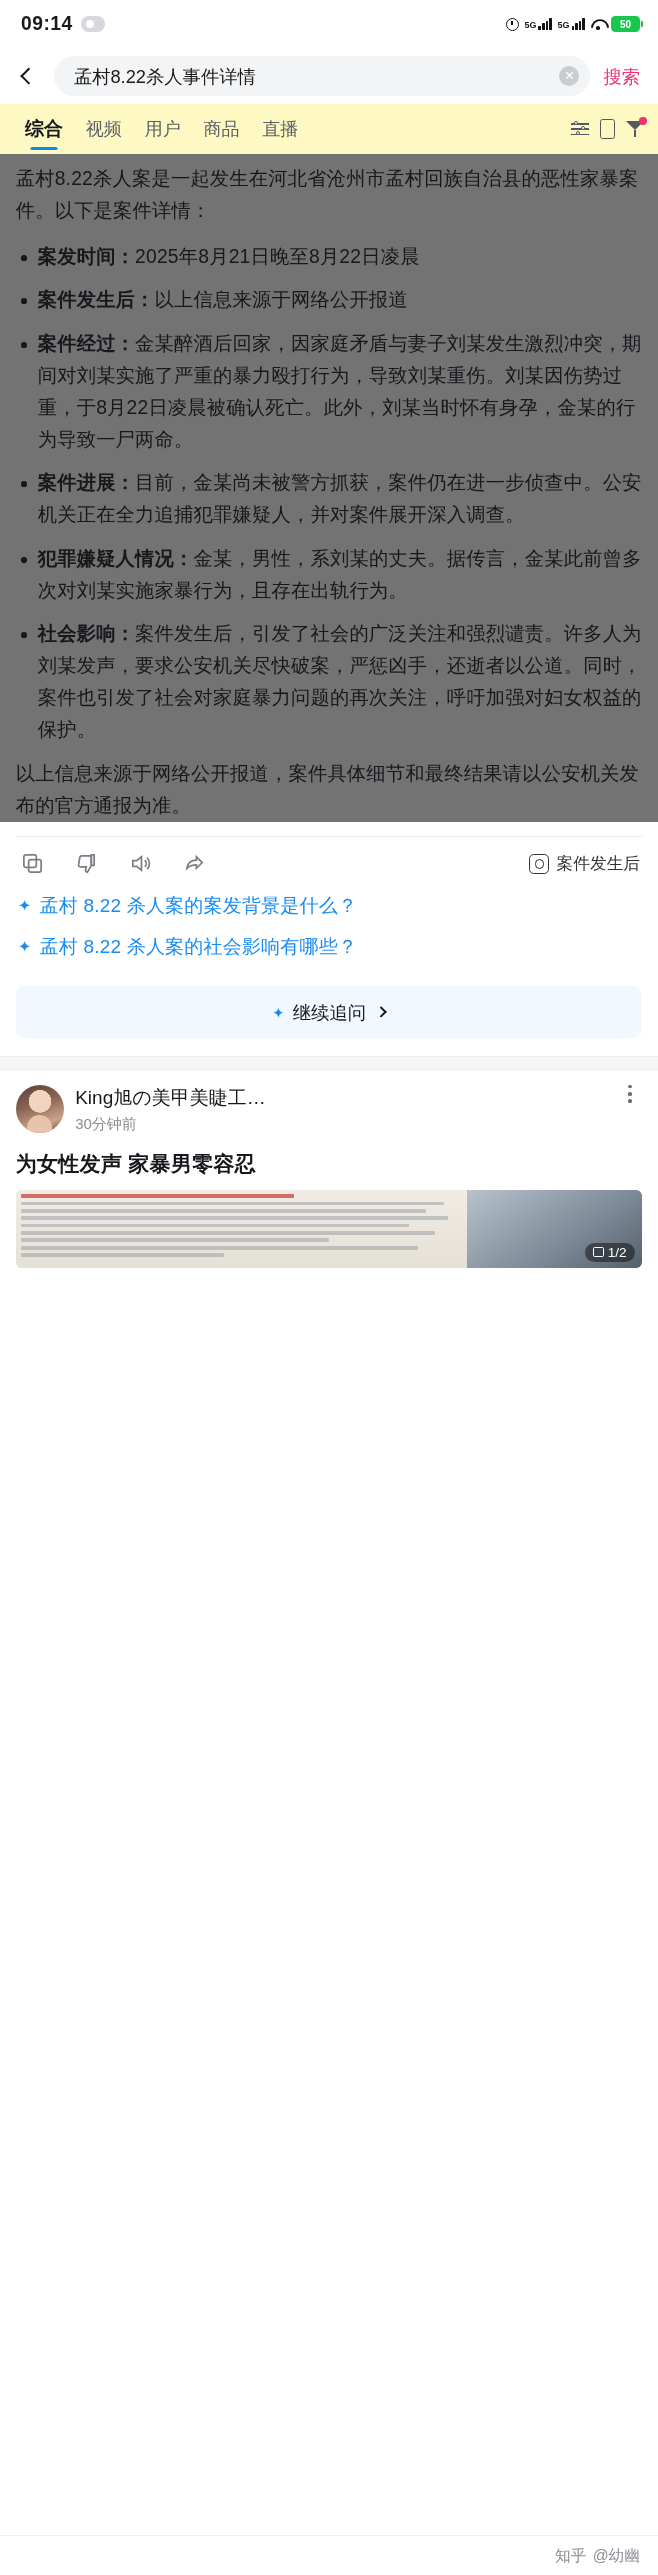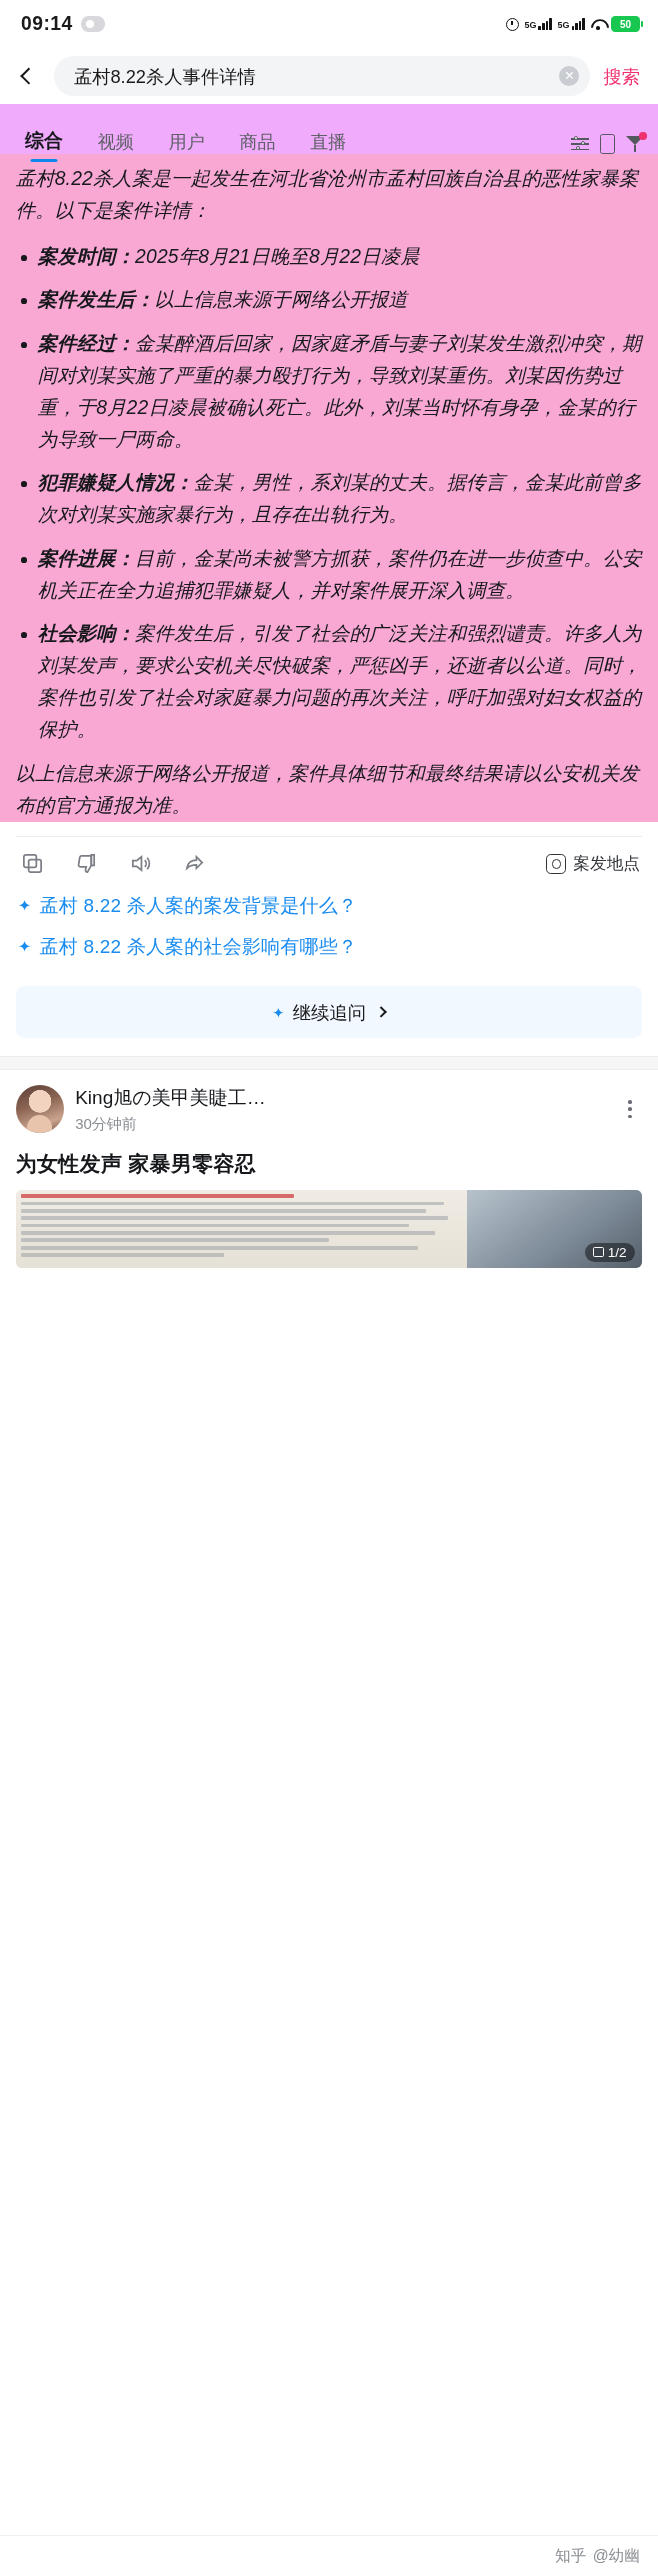--- a/index.html
+++ b/index.html
@@ -185,24 +185,24 @@
     flex: 0 0 auto;
     font-size: 18.3px;
     color: #f0316e;
     padding-left: 5.2px;
   }
 
   
   .tabrow {
     height: 50px;
     display: flex;
-    align-items: flex-end;
+    align-items: center;
     padding: 0 13.6px 0 15.7px;
-    gap: 16px;
-    background: #f0abfc;
+    gap: 4px;
+    background: #fef9c3;
   }
   .tab {
     font-size: 18px;
     color: #5e6066;
     padding: 0 9.4px;
     position: relative;
     white-space: nowrap;
   }
   .tab.active {
     color: #16181c;
@@ -264,22 +264,21 @@
     position: absolute;
     right: -2.1px; top: -2.1px;
     width: 7.3px; height: 7.3px;
     border-radius: 50%;
     background: #f0316e;
   }
 
   
   .answer {
     padding: 9.4px 15.7px 0 15.7px;
-    background: #f9a8d4;
-    font-style: italic;
+    background: #737373;
   }
   .para {
     font-size: 19.3px;
     line-height: 32px;
     color: #16181c;
     margin-bottom: 13.6px;
     letter-spacing: 0.2px;
   }
   ul.bullets {
     list-style: none;
@@ -394,21 +393,20 @@
     height: 13.6px;
     background: #f6f6f6;
     border-top: 1px solid #ededee;
     border-bottom: 1px solid #ededee;
   }
 
   
   .post { padding: 14.6px 15.7px 0 15.7px; }
   .post-head {
     display: flex;
-    align-items: center;
     gap: 11.5px;
   }
   .avatar {
     width: 48px; height: 48px;
     border-radius: 50%;
     flex: 0 0 auto;
     background:
       radial-gradient(circle at 50% 34%, #f2d3c0 0 28%, transparent 29%),
       linear-gradient(160deg, #5b4038 0%, #8a6352 40%, #c9a38d 75%, #6b4a3c 100%);
     position: relative;
@@ -605,24 +603,24 @@
     <li>
       <span class="b-title">案发时间：</span><span>2025年8月21日晚至8月22日凌晨</span>
     </li>
     <li>
       <span class="b-title">案件发生后：</span><span>以上信息来源于网络公开报道</span>
     </li>
     <li>
       <span class="b-title">案件经过：</span><span>金某醉酒后回家，因家庭矛盾与妻子刘某发生激烈冲突，期间对刘某实施了严重的暴力殴打行为，导致刘某重伤。刘某因伤势过重，于8月22日凌晨被确认死亡。此外，刘某当时怀有身孕，金某的行为导致一尸两命。</span>
     </li>
     <li>
-      <span class="b-title">犯罪嫌疑人情况：</span><span>金某，男性，系刘某的丈夫。据传言，金某此前曾多次对刘某实施家暴行为，且存在出轨行为。</span>
+      <span class="b-title">案件进展：</span><span>目前，金某尚未被警方抓获，案件仍在进一步侦查中。公安机关正在全力追捕犯罪嫌疑人，并对案件展开深入调查。</span>
     </li>
     <li>
-      <span class="b-title">案件进展：</span><span>目前，金某尚未被警方抓获，案件仍在进一步侦查中。公安机关正在全力追捕犯罪嫌疑人，并对案件展开深入调查。</span>
+      <span class="b-title">犯罪嫌疑人情况：</span><span>金某，男性，系刘某的丈夫。据传言，金某此前曾多次对刘某实施家暴行为，且存在出轨行为。</span>
     </li>
     <li>
       <span class="b-title">社会影响：</span><span>案件发生后，引发了社会的广泛关注和强烈谴责。许多人为刘某发声，要求公安机关尽快破案，严惩凶手，还逝者以公道。同时，案件也引发了社会对家庭暴力问题的再次关注，呼吁加强对妇女权益的保护。</span>
     </li>
   </ul>
 
   <div class="para">以上信息来源于网络公开报道，案件具体细节和最终结果请以公安机关发布的官方通报为准。</div>
 </div>
 
 <div class="divider"></div>
@@ -648,21 +646,21 @@
     </svg>
   </div>
   <div class="act-icon">
     <svg class="ic" width="23" height="23" viewBox="0 0 24 24" fill="none" stroke="#7b7e85" stroke-width="1.8">
       <path d="M4 17c1-6 5.5-8.5 10-8.5V5l6 6-6 6v-3.5c-4 0-7.5 1-10 3.5z"></path>
     </svg>
   </div>
   <div class="act-spacer"></div>
   <div class="deep-btn">
     <span class="deep-circle"></span>
-    <span>案发地点</span>
+    <span>案件发生后</span>
   </div>
 </div>
 
 <div class="followups">
   <div class="fu">
     <div class="fu-star">✦</div>
     <div class="fu-text">孟村 8.22 杀人案的案发背景是什么？</div>
   </div>
   <div class="fu">
     <div class="fu-star">✦</div>

